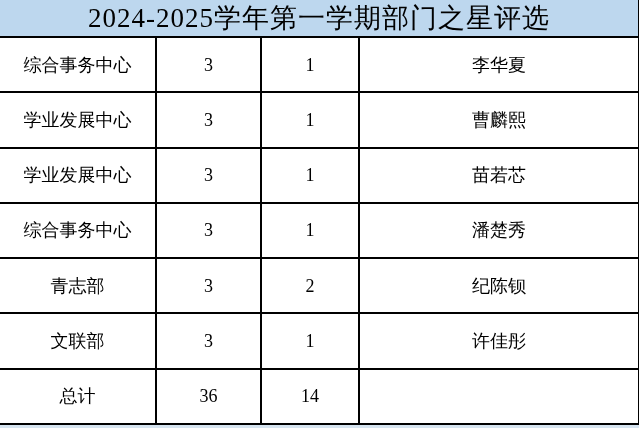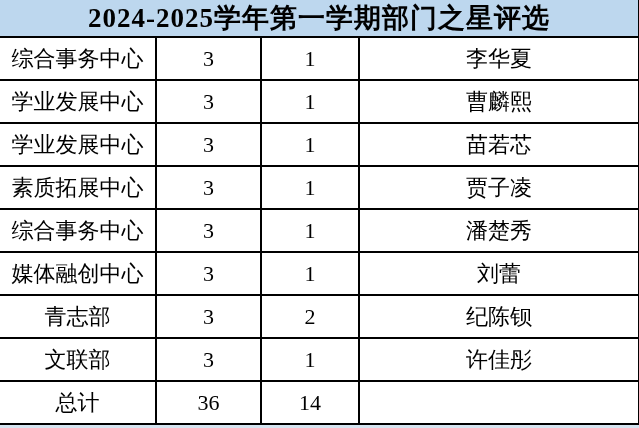--- a/index.html
+++ b/index.html
@@ -32,34 +32,34 @@
     text-align: center;
     vertical-align: middle;
     padding: 0;
     overflow: hidden;
   }
   th:first-child, td:first-child { border-left: none; }
   tr.title-row th {
     border-top: none;
     background: #BDD7EE;
     font-size: 27px;
-    font-weight: bold;
+    font-weight: normal;
     height: 32px;
     letter-spacing: 1px;
   }
   tr.header-row th {
     background: #BDD7EE;
     font-size: 21px;
     font-weight: bold;
     height: 49px;
     white-space: pre-line;
     line-height: 1.18;
   }
   tbody td {
-    font-size: 22px;
+    font-size: 18px;
     line-height: 1;
     height: 24px;
   }
 </style>
 </head>
 <body>
 
 <div class="page">
   <table class="star-table">
     <colgroup>
@@ -86,36 +86,24 @@
           <td>1</td>
           <td>曹麟熙</td>
         </tr>
         <tr>
           <td>学业发展中心</td>
           <td>3</td>
           <td>1</td>
           <td>苗若芯</td>
         </tr>
         <tr>
-          <td>素质拓展中心</td>
-          <td>3</td>
-          <td>1</td>
-          <td>贾子凌</td>
-        </tr>
-        <tr>
           <td>综合事务中心</td>
           <td>3</td>
           <td>1</td>
           <td>潘楚秀</td>
-        </tr>
-        <tr>
-          <td>媒体融创中心</td>
-          <td>3</td>
-          <td>1</td>
-          <td>刘蕾</td>
         </tr>
         <tr>
           <td>青志部</td>
           <td>3</td>
           <td>2</td>
           <td>纪陈钡</td>
         </tr>
         <tr>
           <td>文联部</td>
           <td>3</td>

